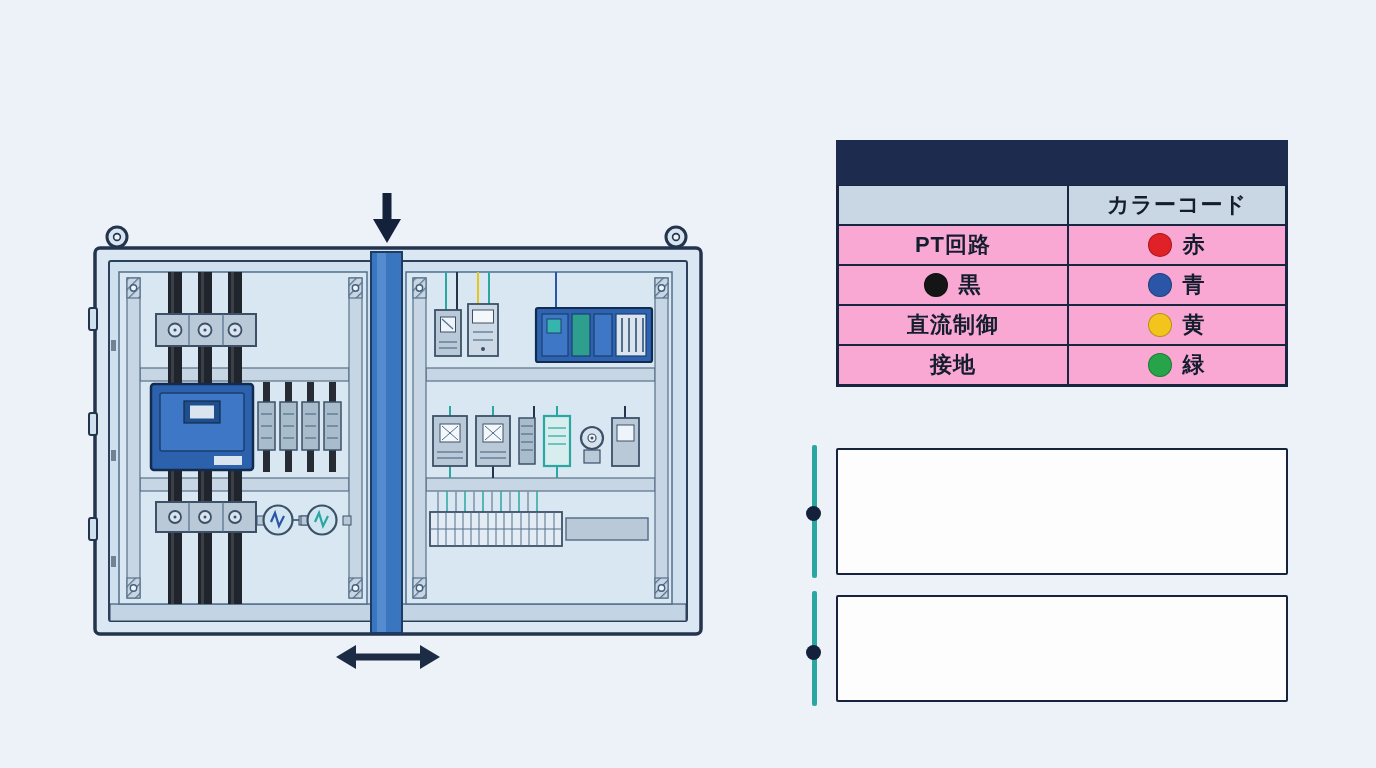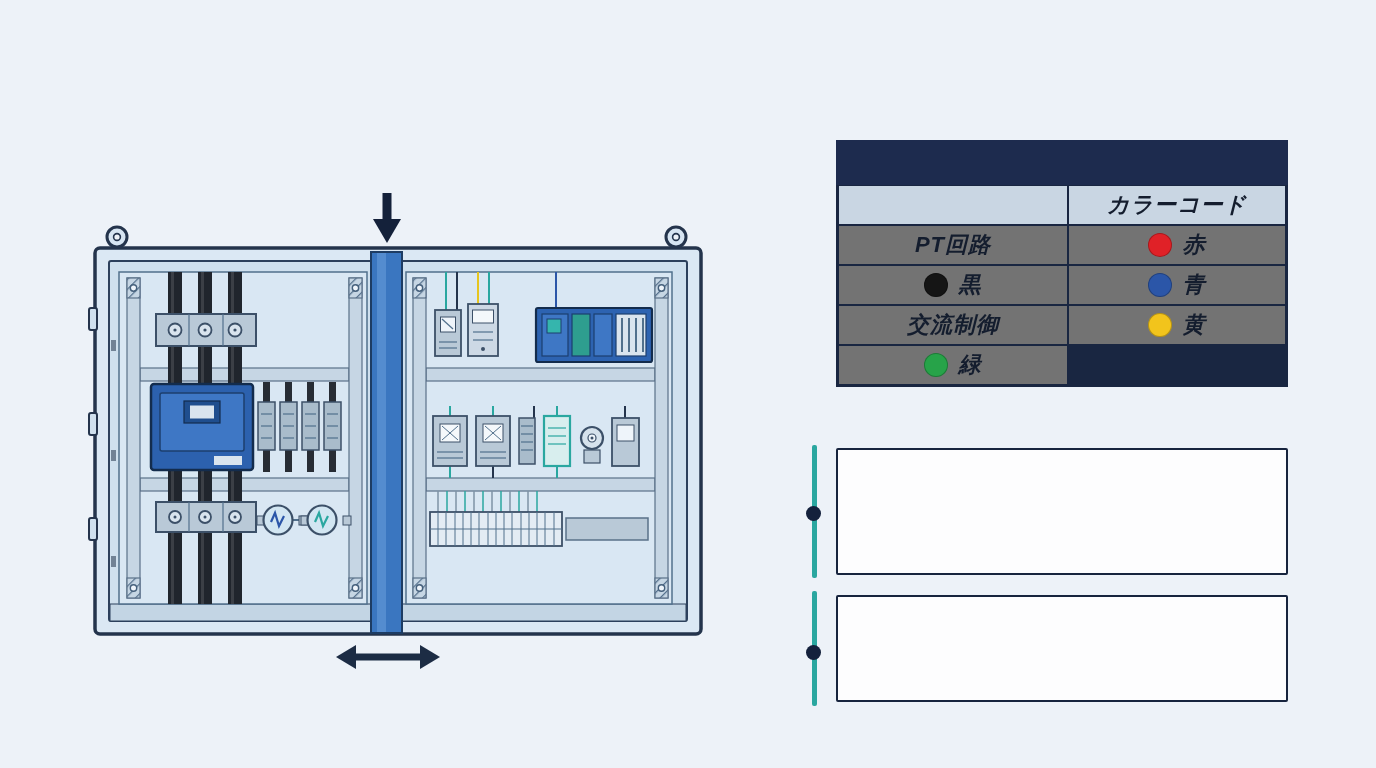--- a/index.html
+++ b/index.html
@@ -5,26 +5,26 @@
   html,body{margin:0;padding:0;}
   body{
     width:1376px;height:768px;position:relative;overflow:hidden;
     background:#edf2f8;
     font-family:"Liberation Sans","DejaVu Sans",sans-serif;
     color:#141d2e;
   }
   .illustration{position:absolute;left:0;top:0;}
 
   
-  .legend{position:absolute;left:836px;top:140px;width:452px;font-style:italic;}
+  .legend{position:absolute;left:836px;top:140px;width:452px;}
   .legend-title{height:45px;background:#1d2b4e;border:2px solid #1d2b4e;box-sizing:border-box;}
   .legend-grid{display:grid;grid-template-columns:232fr 220fr;border:2px solid #192641;border-top:0;box-sizing:border-box;background:#192641;}
   .cell{
     height:40px;display:flex;align-items:center;justify-content:center;
-    background:#737373;border:1px solid #192641;box-sizing:border-box;
+    background:#f9a8d4;border:1px solid #192641;box-sizing:border-box;
     font-weight:700;font-size:22px;letter-spacing:1px;
   }
   .cell.header{background:#c9d6e3;}
   .cell.value{gap:10px;}
   .dot{width:24px;height:24px;border-radius:50%;box-shadow:inset 0 0 0 1px rgba(0,0,0,.25);flex:0 0 auto;}
 
   
   .note-box{
     position:absolute;left:836px;width:452px;background:#fdfdfe;
     border:2.5px solid #17243e;border-radius:2px;box-sizing:border-box;
@@ -315,26 +315,27 @@
     <div class="cell value">
       <span class="dot" style="background: rgb(21, 21, 21);"></span>
       <span>黒</span>
     </div>
 
     <div class="cell value">
       <span class="dot" style="background: rgb(43, 86, 168);"></span>
       <span>青</span>
     </div>
 
-    <div class="cell">交流制御</div>
+    <div class="cell">直流制御</div>
     <div class="cell value">
       <span class="dot" style="background: rgb(242, 196, 28);"></span>
       <span>黄</span>
     </div>
 
+    <div class="cell">接地</div>
     <div class="cell value">
       <span class="dot" style="background: rgb(39, 163, 73);"></span>
       <span>緑</span>
     </div>
   </div>
 </div>
 
 <div class="accent-line l1"></div>
 <div class="bullet b1"></div>
 <div class="note-box n1"></div>

